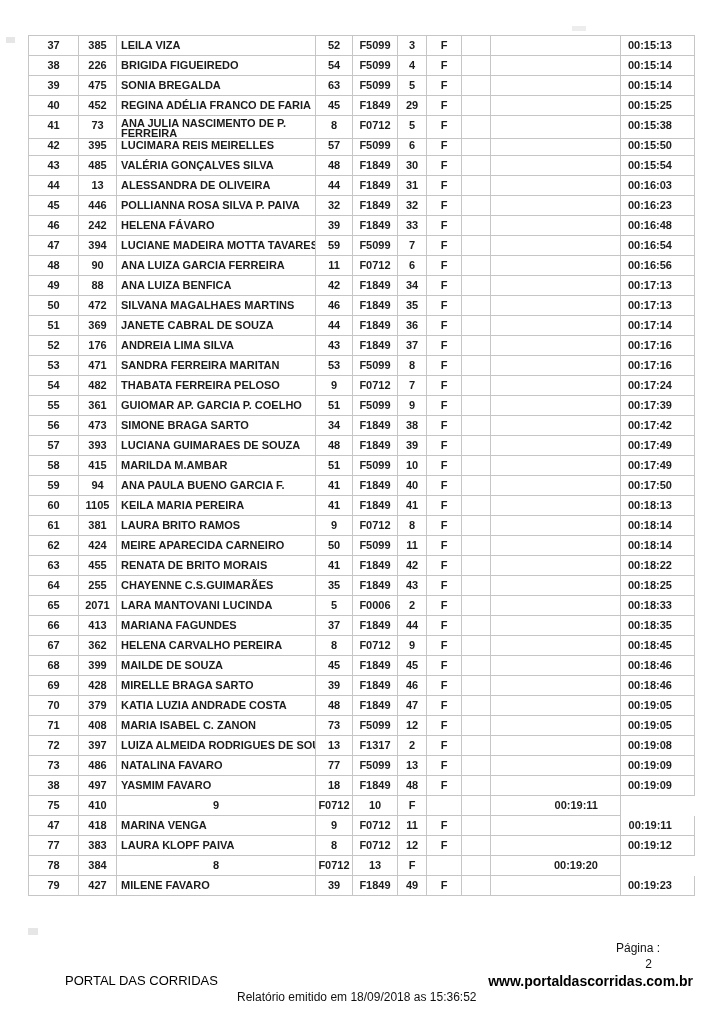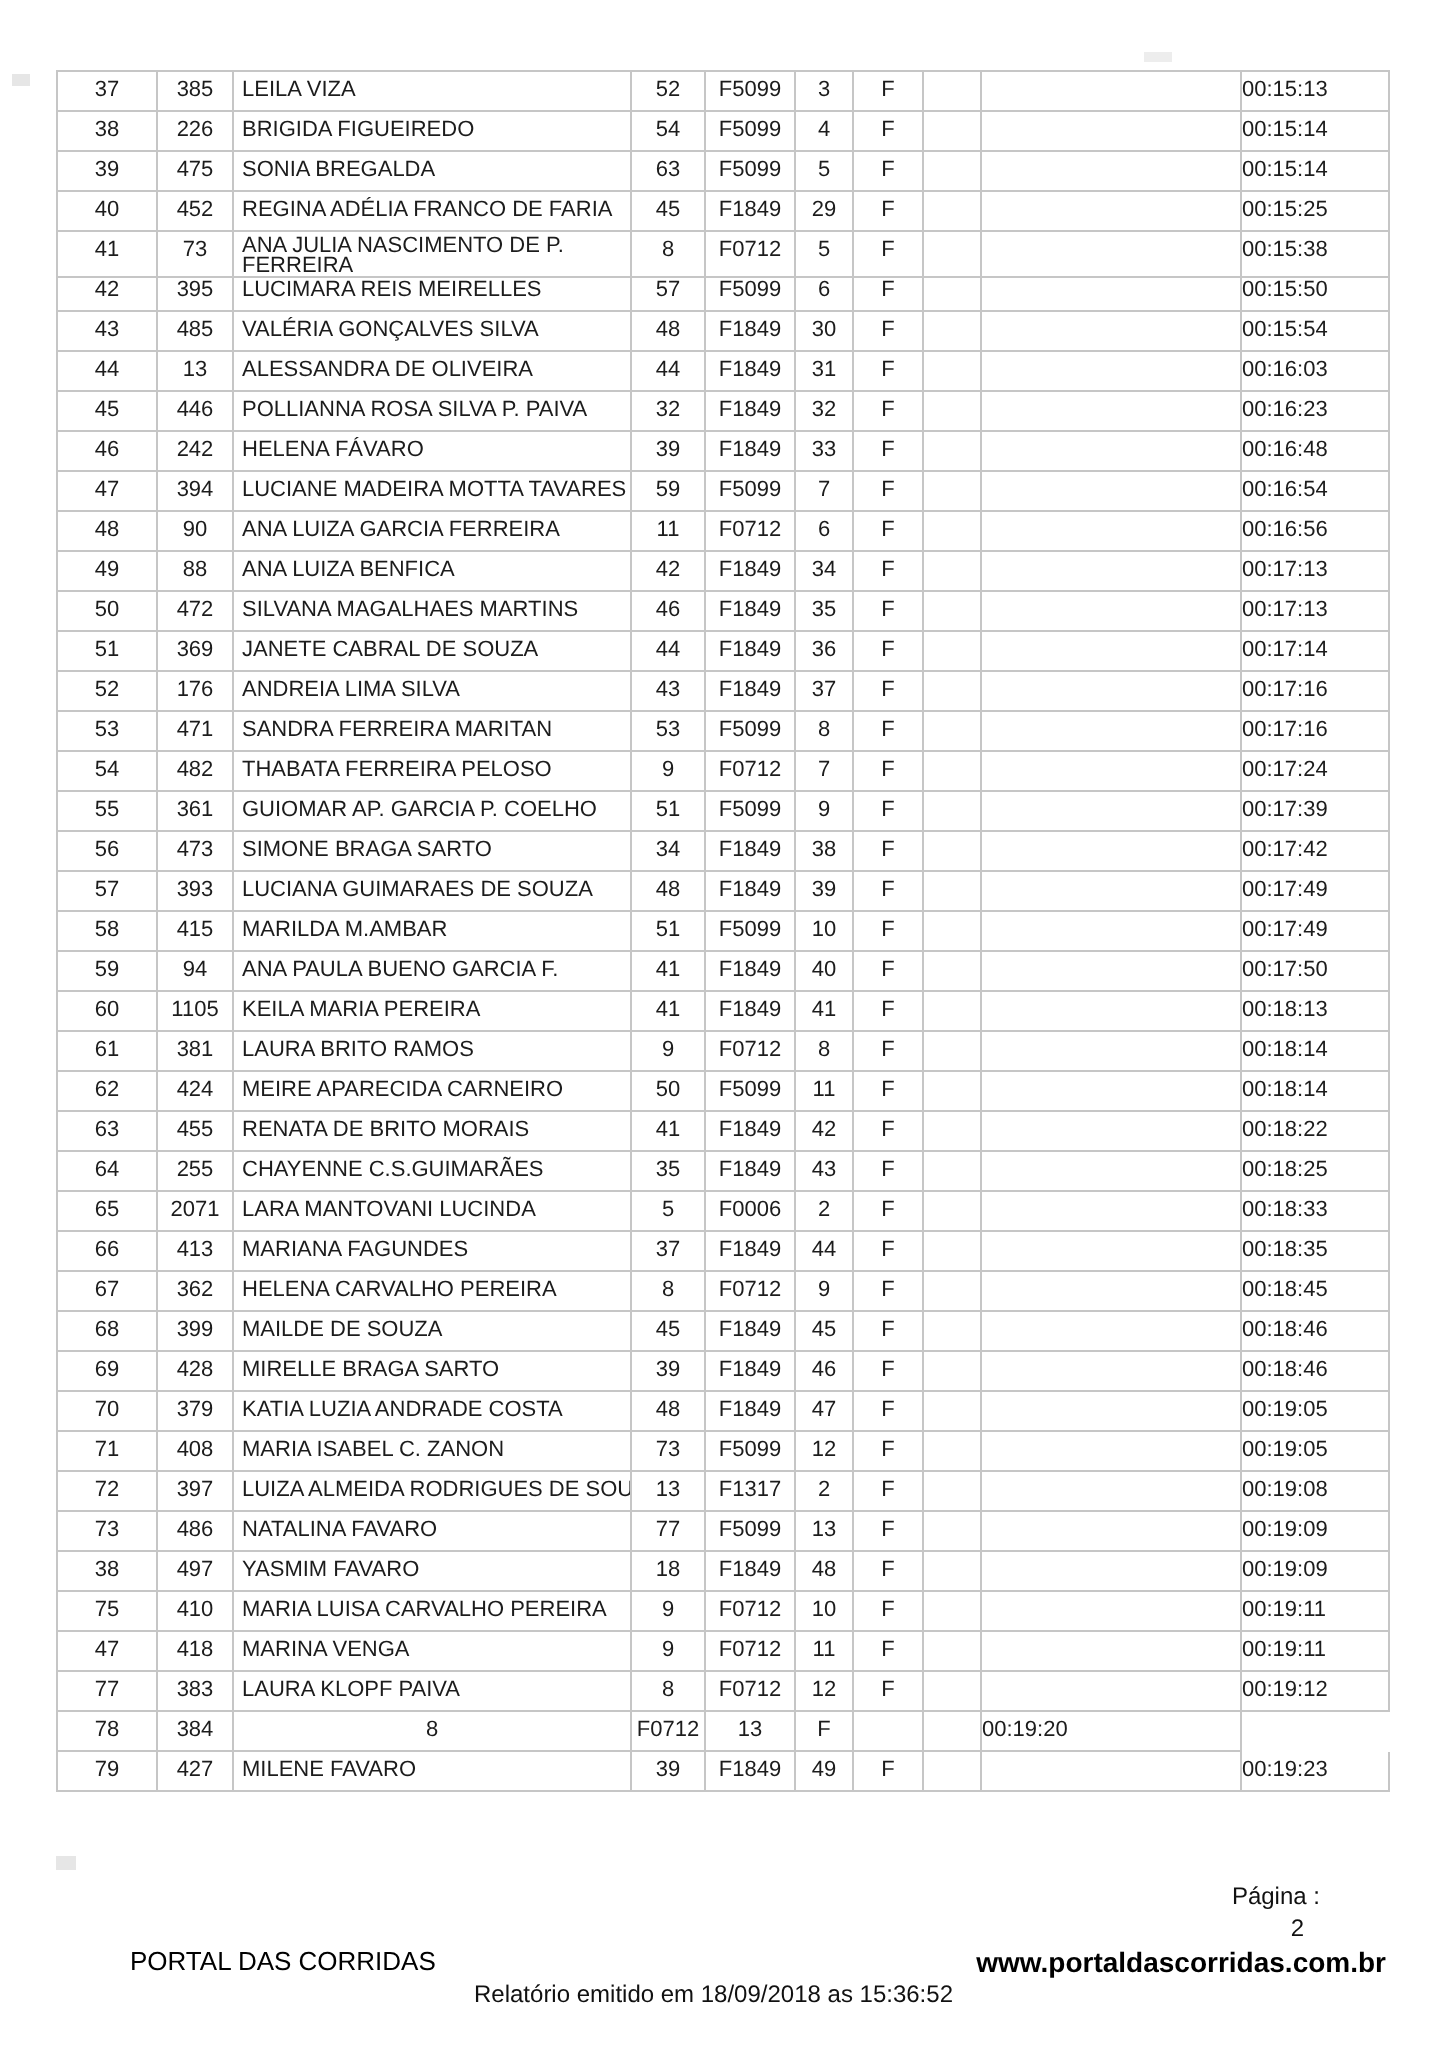--- a/index.html
+++ b/index.html
@@ -10,28 +10,29 @@
   }
   .results-table {
     position:absolute; left:28px; top:35px;
     border-top:1px solid #c6c6c6; border-left:1px solid #c6c6c6;
     background:#ffffff;
   }
   .trow {
     display:grid;
     grid-template-columns:50px 38px 199px 37px 45px 29px 35px 29px 130px 74px;
     height:20px;
+    font-weight:bold;
   }
   .cell {
     border-right:1px solid #c6c6c6; border-bottom:1px solid #c6c6c6;
     font-size:11px; line-height:18px; overflow:hidden; white-space:nowrap;
   }
   .c-pos,.c-bib,.c-age,.c-cat,.c-catpos,.c-sex { text-align:center; }
   .c-name { padding-left:4px; }
-  .c-time { padding-right:7px; }
+  .c-time { text-align:right; padding-right:22px; }
   .c-name.wrap {
     white-space:normal; line-height:10px; padding-top:2px; overflow:visible;
   }
   .pagina-label {
     position:absolute; top:941px; right:64px; font-size:12px; color:#111;
   }
   .pagina-num {
     position:absolute; top:957px; right:72px; font-size:12px; color:#111;
   }
   .brand {
@@ -504,21 +505,20 @@
     <div class="cell c-cat">F1849</div>
     <div class="cell c-catpos">48</div>
     <div class="cell c-sex">F</div>
     <div class="cell c-blank1"></div>
     <div class="cell c-blank2"></div>
     <div class="cell c-time">00:19:09</div>
   </div>
     <div class="trow">
     <div class="cell c-pos">75</div>
     <div class="cell c-bib">410</div>
-    <div class="cell c-name">MARIA LUISA CARVALHO PEREIRA</div>
     <div class="cell c-age">9</div>
     <div class="cell c-cat">F0712</div>
     <div class="cell c-catpos">10</div>
     <div class="cell c-sex">F</div>
     <div class="cell c-blank1"></div>
     <div class="cell c-blank2"></div>
     <div class="cell c-time">00:19:11</div>
   </div>
     <div class="trow">
     <div class="cell c-pos">47</div>

